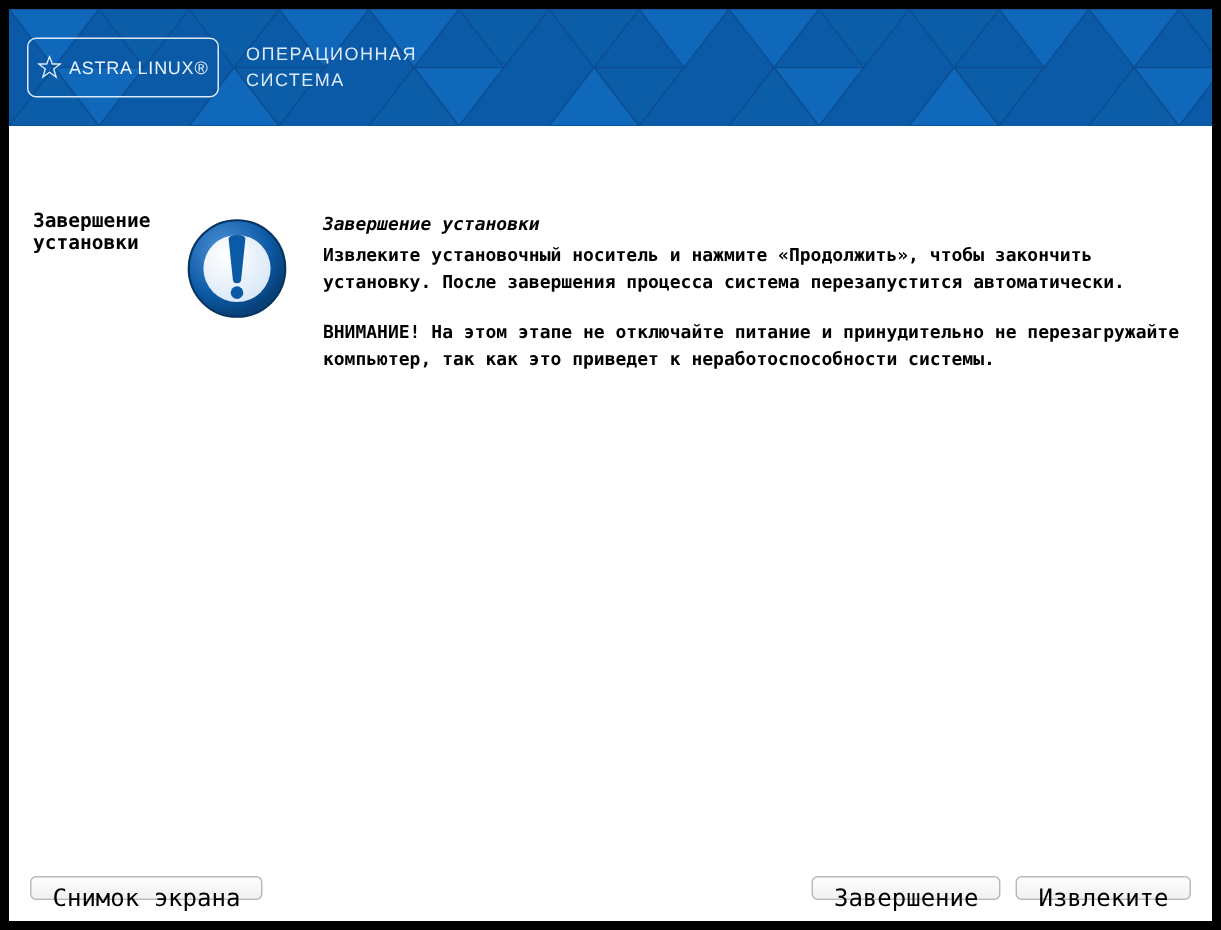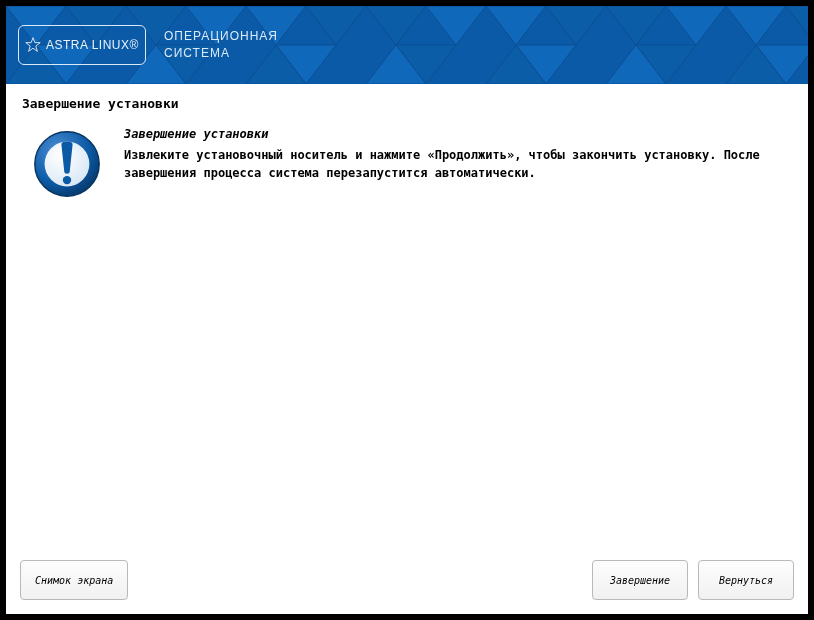--- a/index.html
+++ b/index.html
@@ -42,20 +42,21 @@
       align-items: center;
       gap: 18px;
     }
     .logo-badge {
       width: 128px;
       height: 40px;
       border: 1.5px solid #dbeaf7;
       border-radius: 6px;
       display: flex;
       align-items: center;
+      justify-content: center;
       gap: 5px;
       padding: 0 6px;
     }
     .logo-star {
       width: 16px;
       height: 16px;
       display: flex;
       align-items: center;
       justify-content: center;
       flex-shrink: 0;
@@ -73,21 +74,22 @@
       font-family: sans-serif;
       font-size: 12px;
       letter-spacing: 1px;
       line-height: 1.4;
     }
     
     .content {
       flex: 1;
       padding: 12px 16px 0 16px;
       display: flex;
-      flex-direction: column;
+      flex-direction: row;
+      margin-top: 44px;
     }
     .page-title {
       font-size: 13px;
       font-weight: bold;
       color: #000;
       margin-bottom: 14px;
     }
     .body-row {
       display: flex;
       gap: 22px;
@@ -117,30 +119,29 @@
     }
     
     .footer {
       padding: 10px 14px 14px 14px;
       display: flex;
       gap: 10px;
     }
     .footer .spacer { flex: 1; }
     button {
       font-family: inherit;
-      font-size: 10px;
+      font-size: 16px;
       padding: 4px 14px;
       min-width: 96px;
-      height: 40px;
+      height: 16px;
       background: linear-gradient(#fdfdfd, #f1f1f1);
       border: 1px solid #b9b9b9;
       border-radius: 4px;
       cursor: pointer;
       color: #000;
-      font-style: italic;
     }
   </style>
 </head>
 <body>
 
 <div class="window">
 
   <div class="header">
     <svg class="header-pattern" viewBox="0 0 802 78" preserveAspectRatio="xMidYMid slice">
       <rect width="802" height="78" fill="#0a5aa8"></rect>
@@ -227,24 +228,25 @@
           <circle cx="50" cy="50" r="46" fill="url(#g1)" stroke="#06335f" stroke-width="2"></circle>
           <circle cx="50" cy="50" r="32" fill="url(#g2)"></circle>
           <circle cx="50" cy="73" r="6" fill="#0b5aa5"></circle>
           <path d="M42 22 Q42 18 50 18 Q58 18 58 22 L54 60 Q54 64 50 64 Q46 64 46 60 Z" fill="#0b5aa5"></path>
         </svg>
       </div>
 
       <div class="text-col">
         <div class="subheading">Завершение установки</div>
         <p>Извлеките установочный носитель и нажмите «Продолжить», чтобы закончить установку. После завершения процесса система перезапустится автоматически.</p>
+        <p>ВНИМАНИЕ! На этом этапе не отключайте питание и принудительно не перезагружайте компьютер, так как это приведет к неработоспособности системы.</p>
       </div>
     </div>
   </div>
 
   <div class="footer">
     <button>Снимок экрана</button>
     <div class="spacer"></div>
     <button>Завершение</button>
-    <button>Вернуться</button>
+    <button>Извлеките</button>
   </div>
 
 </div>
 
 </body></html>

